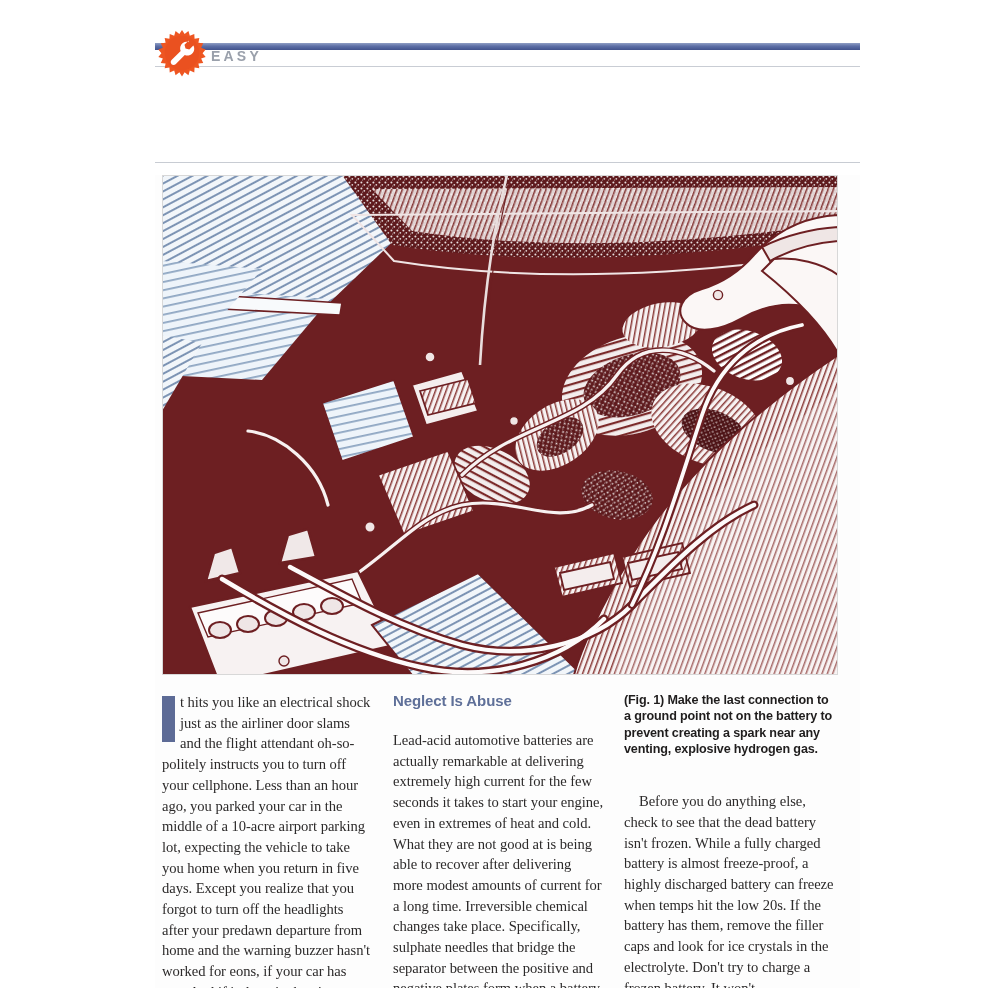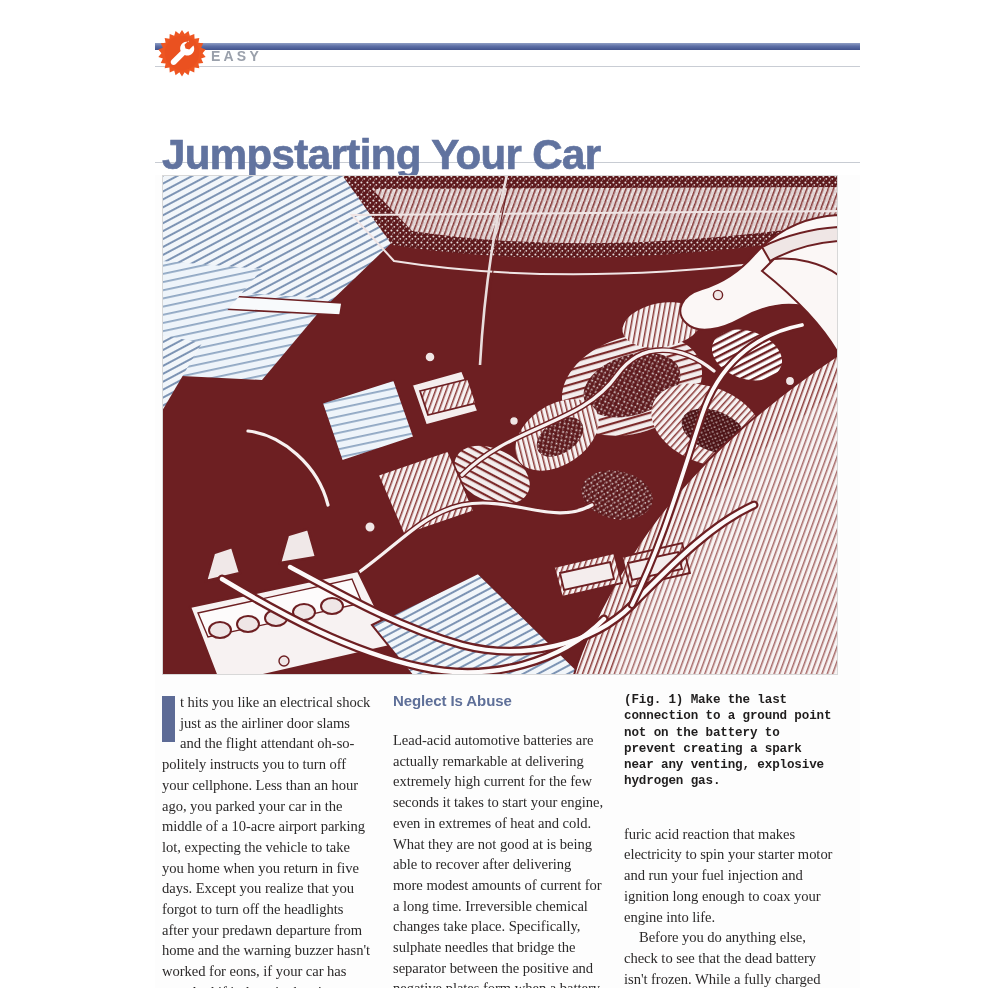--- a/index.html
+++ b/index.html
@@ -111,21 +111,21 @@
     font-family:"Liberation Sans", sans-serif;
     font-weight:700;
     font-size:15px;
     line-height:18px;
     color:#5f7099;
     margin:0 0 20px 0;
     letter-spacing:-0.1px;
   }
 
   .caption{
-    font-family:Liberation Mono, monospace;
+    font-family:Liberation Sans, sans-serif;
     font-weight:700;
     font-size:12.6px;
     line-height:16.3px;
     color:#1f1d1d;
     margin:0;
     letter-spacing:-0.15px;
   }
   .caption-gap{height:34px;}
 </style>
 </head>
@@ -157,21 +157,20 @@
              L28.2 64.7 c-2.3 2.3-2.3 6.1 0 8.5 l0 0 c2.3 2.3 6.1 2.3 8.5 0 L55.8 54
              c2.9 1.3 6.2 1.7 9.5 0.8 7.6-2.1 11.9-10.1 9.5-17.6 -0.3-1-0.7-1.9-1.2-2.7
              l-8.4 8.4 -7.9-2.1 -2.1-7.9 8.3-8.3 c-0.3-0.2 -0.6-0.3 -0.9-0.4z"></path>
           <path fill="#ffffff" d="M33.7 65.9 a3.4 3.4 0 1 0 0.1 6.8 a3.4 3.4 0 0 0-0.1-6.8z" opacity="0.0"></path>
         </g>
       </svg>
     </div>
 
     <div id="kicker-label">EASY</div>
 
-    <h1 id="article-title">Jumpstarting Your Car</h1>
   </div>
 
   <div id="figure">
     <svg viewBox="0 0 676 500" xmlns="http://www.w3.org/2000/svg" preserveAspectRatio="none">
       <defs>
 
         <pattern id="hatchBlue" width="7" height="7" patternUnits="userSpaceOnUse" patternTransform="rotate(62)">
           <rect width="7" height="7" fill="#f2f6fa"></rect>
           <rect width="2.0" height="7" fill="#7d94b4"></rect>
         </pattern>
@@ -358,21 +357,20 @@
     </div>
 
     <div class="col c2">
       <h2 class="subhead">Neglect Is Abuse</h2>
       <p class="body-copy">Lead-acid automotive batteries are actually remarkable at delivering extremely high current for the few seconds it takes to start your engine, even in extremes of heat and cold. What they are not good at is being able to recover after delivering more modest amounts of current for a long time. Irreversible chemical changes take place. Specifically, sulphate needles that bridge the separator between the positive and negative plates form when a battery is deeply discharged. These needles not only internally short the plates, causing a high self-discharge rate, they also coat the plates and interfere with the normal lead/sul-</p>
     </div>
 
     <div class="col c3">
       <p class="caption">(Fig. 1) Make the last connection to a ground point not on the battery to prevent creating a spark near any venting, explosive hydrogen gas.</p>
       <div class="caption-gap"></div>
-      <p class="body-copy">furic acid reaction that makes electricity to spin your starter motor and run your fuel injection and ignition long enough to coax your engine into life.</p>
       <p class="body-copy indent">Before you do anything else, check to see that the dead battery isn't frozen. While a fully charged battery is almost freeze-proof, a highly discharged battery can freeze when temps hit the low 20s. If the battery has them, remove the filler caps and look for ice crystals in the electrolyte. Don't try to charge a frozen battery. It won't</p>
     </div>
 
   </div>
 
   <div class="gutter left"></div>
   <div class="gutter right"></div>
 </div>
 
 </body></html>

